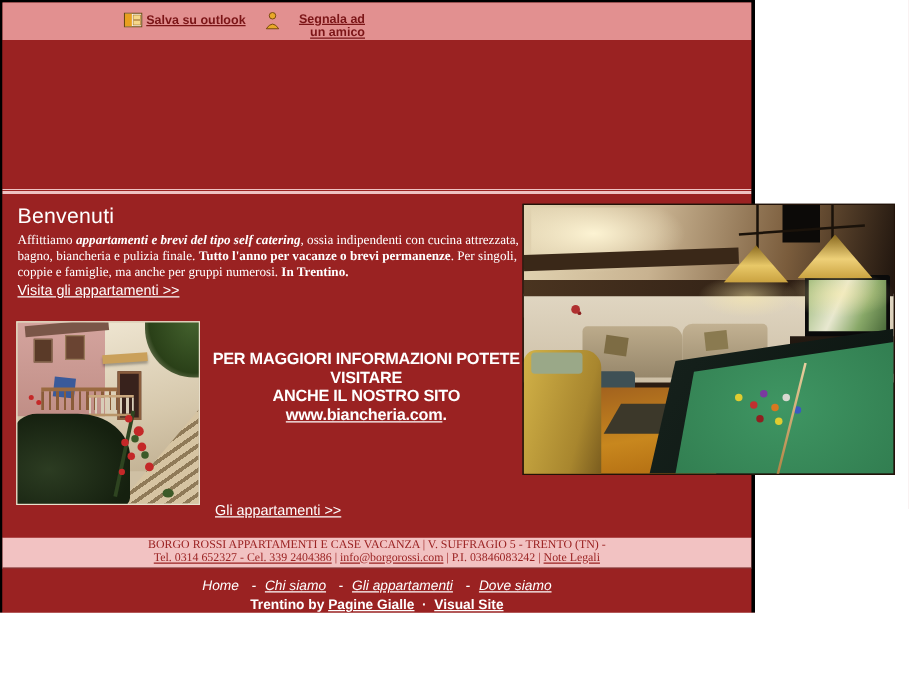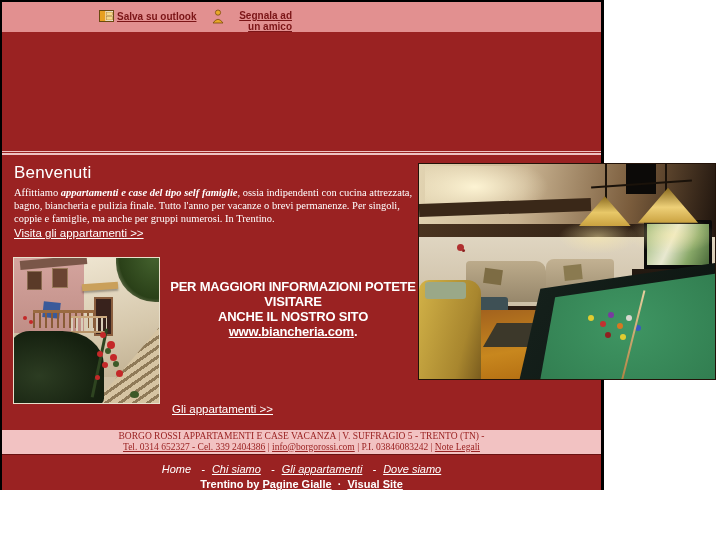--- a/index.html
+++ b/index.html
@@ -31,21 +31,21 @@
       #eec2c2 3px 5px, #9a2222 5px 6px);
   }
   
   .main { position: relative; height: 274px; background: #9a2222; color: #fff; }
   .page-title { position: absolute; left: 12px; top: 7px; font-size: 17px; font-weight: 400; letter-spacing: .2px; }
   .intro {
     position: absolute; left: 12px; top: 30px; width: 404px;
     font-family: "Liberation Serif", serif; font-size: 10.5px; line-height: 13px;
   }
   .intro .bi { font-weight: bold; font-style: italic; }
-  .intro .b  { font-weight: normal; }
+  .intro .b  { font-weight: bold; }
   .wlink { color: #fff; text-decoration: underline; cursor: pointer; }
   .visit-link { position: absolute; left: 12px; top: 71px; font-size: 11.5px; }
   .apts-link  { position: absolute; left: 170px; top: 247px; font-size: 11.5px; }
   .promo {
     position: absolute; left: 160px; top: 123px; width: 262px;
     text-align: center; font-size: 13px; font-weight: bold; line-height: 15px; letter-spacing: -.2px;
   }
   
   .photo { position: absolute; overflow: hidden; }
   .photo div { position: absolute; }
@@ -142,21 +142,21 @@
     </svg>
     <a id="tell-link" class="toplink">Segnala ad un amico</a>
   </div>
 
   <div class="header"></div>
   <div class="stripes"></div>
 
   <div class="main">
     <h1 class="page-title">Benvenuti</h1>
 
-    <p class="intro"><span>Affittiamo </span><span class="bi">appartamenti e case del tipo self famiglie</span><span>, ossia indipendenti con cucina attrezzata, bagno, biancheria e pulizia finale. </span><span class="b">Tutto l'anno per vacanze o brevi permanenze</span><span>. Per singoli, coppie e famiglie, ma anche per gruppi numerosi. </span><span class="b">In Trentino.</span></p>
+    <p class="intro"><span>Affittiamo </span><span class="bi">appartamenti e brevi del tipo self catering</span><span>, ossia indipendenti con cucina attrezzata, bagno, biancheria e pulizia finale. </span><span class="b">Tutto l'anno per vacanze o brevi permanenze</span><span>. Per singoli, coppie e famiglie, ma anche per gruppi numerosi. </span><span class="b">In Trentino.</span></p>
 
     <a class="wlink visit-link">Visita gli appartamenti &gt;&gt;</a>
 
     <div class="photo photo-left">
       <div class="pl-wall"></div>
       <div class="pl-house"></div>
       <div class="pl-roof"></div>
       <div class="pl-win1"></div>
       <div class="pl-win2"></div>
       <div class="pl-tarp"></div>

